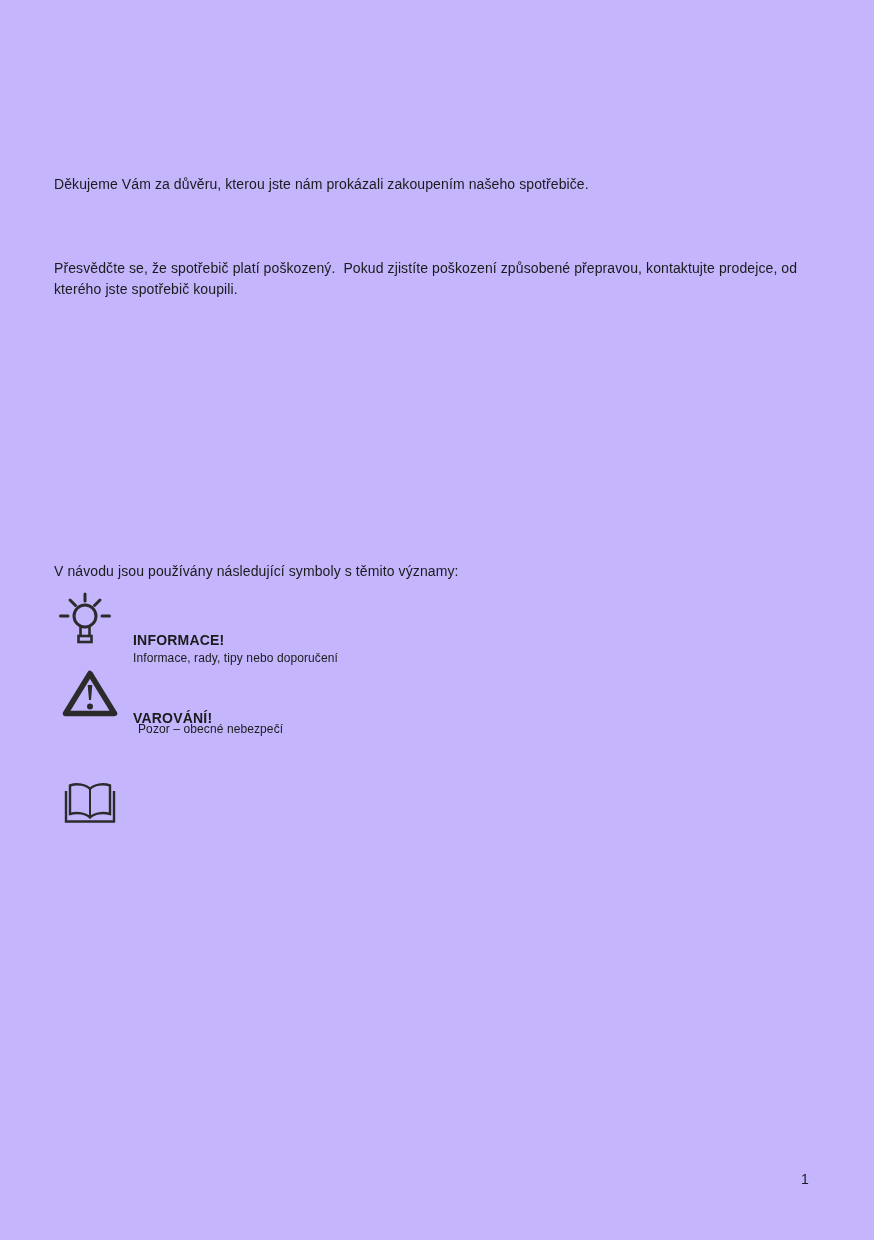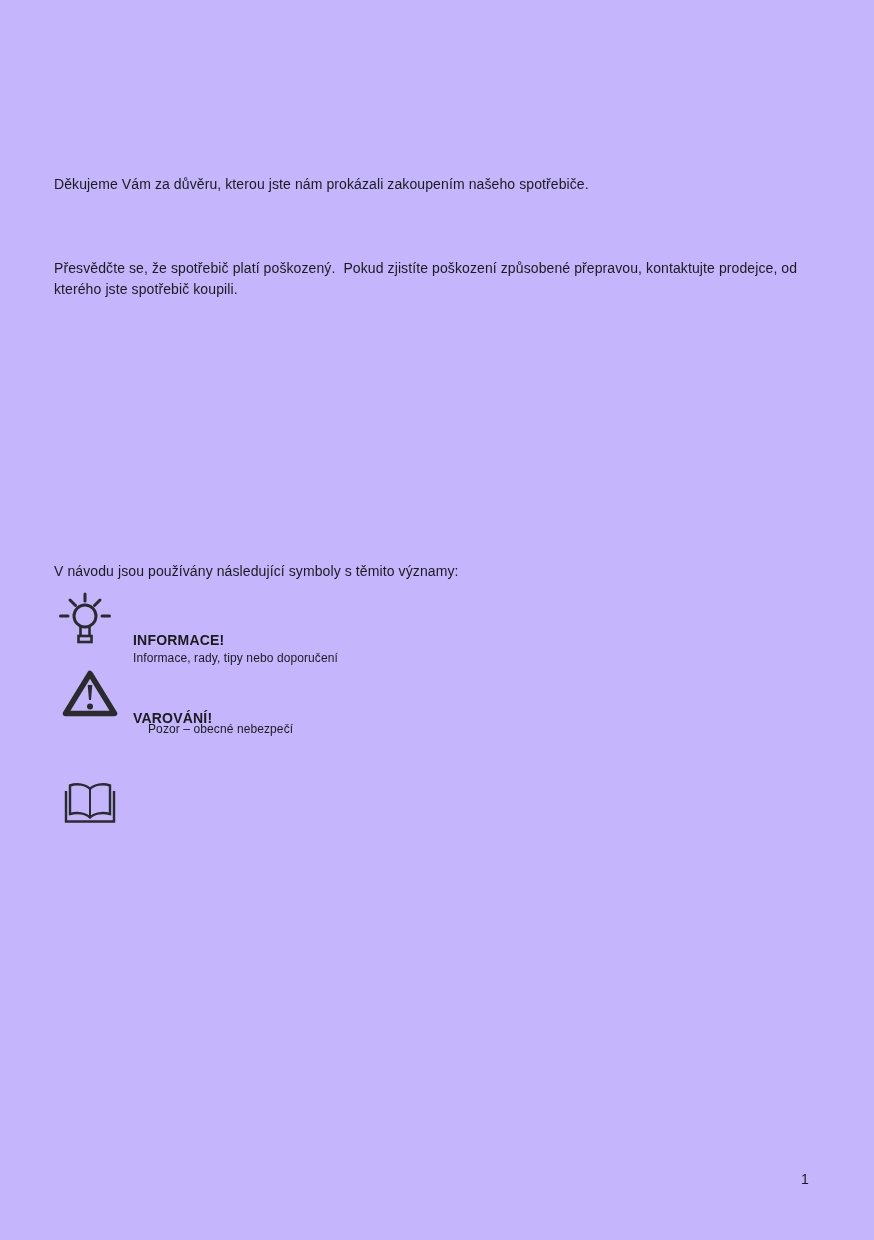--- a/index.html
+++ b/index.html
@@ -88,21 +88,21 @@
   <div class="sym-desc" style="left:133px; top:650px">Informace, rady, tipy nebo doporučení</div>
 
   <span class="icon" style="left:62px; top:670px">
     <svg width="56" height="47" viewBox="0 0 56 47" fill="none">
       <path d="M28 3.5 L52.5 43.5 L3.5 43.5 Z" stroke="#2b2b2b" stroke-width="5.5" stroke-linejoin="round"></path>
       <path d="M25.7 15 L30.3 15 L29 30 L27 30 Z" fill="#2b2b2b"></path>
       <circle cx="28" cy="36.5" r="3" fill="#2b2b2b"></circle>
     </svg>
   </span>
   <div class="sym-title" style="left:133px; top:710px">VAROVÁNÍ!</div>
-  <div class="sym-desc" style="left:148px; top:721px">Pozor – obecné nebezpečí</div>
+  <div class="sym-desc" style="left:138px; top:721px">Pozor – obecné nebezpečí</div>
 
   <span class="icon" style="left:63px; top:780px">
     <svg width="54" height="45" viewBox="0 0 54 45" fill="none" stroke="#2b2b2b" stroke-width="2.4">
       <path d="M3 11 V41.5 H51 V11"></path>
       <path d="M27 9 C23 4.5 14 3 7 5.5 V34 C14 32 23 33 27 37.5 C31 33 40 32 47 34 V5.5 C40 3 31 4.5 27 9 Z"></path>
       <path d="M27 9 V37.5" stroke-width="2"></path>
     </svg>
   </span>
 
   <div class="page-number">1</div>

